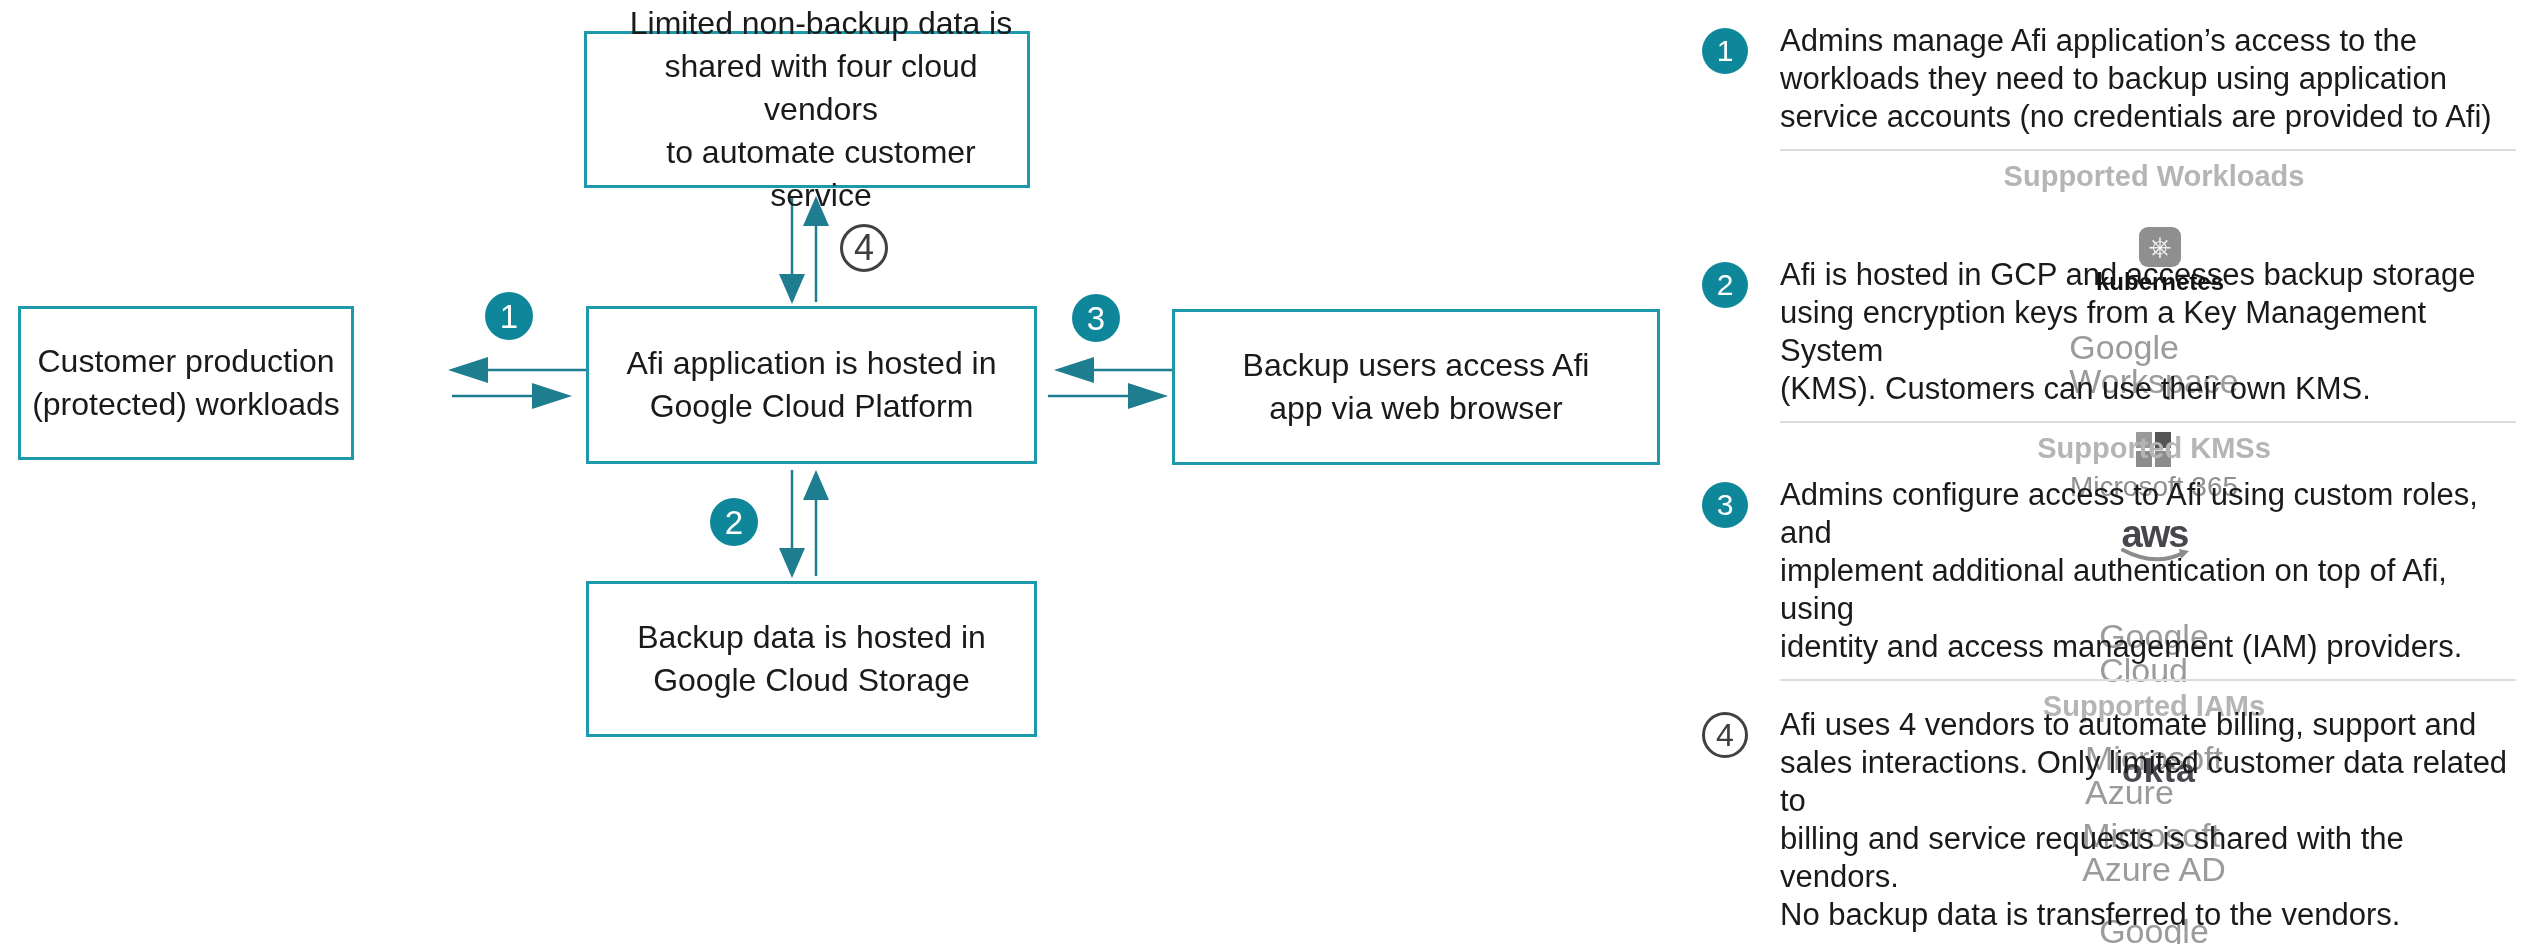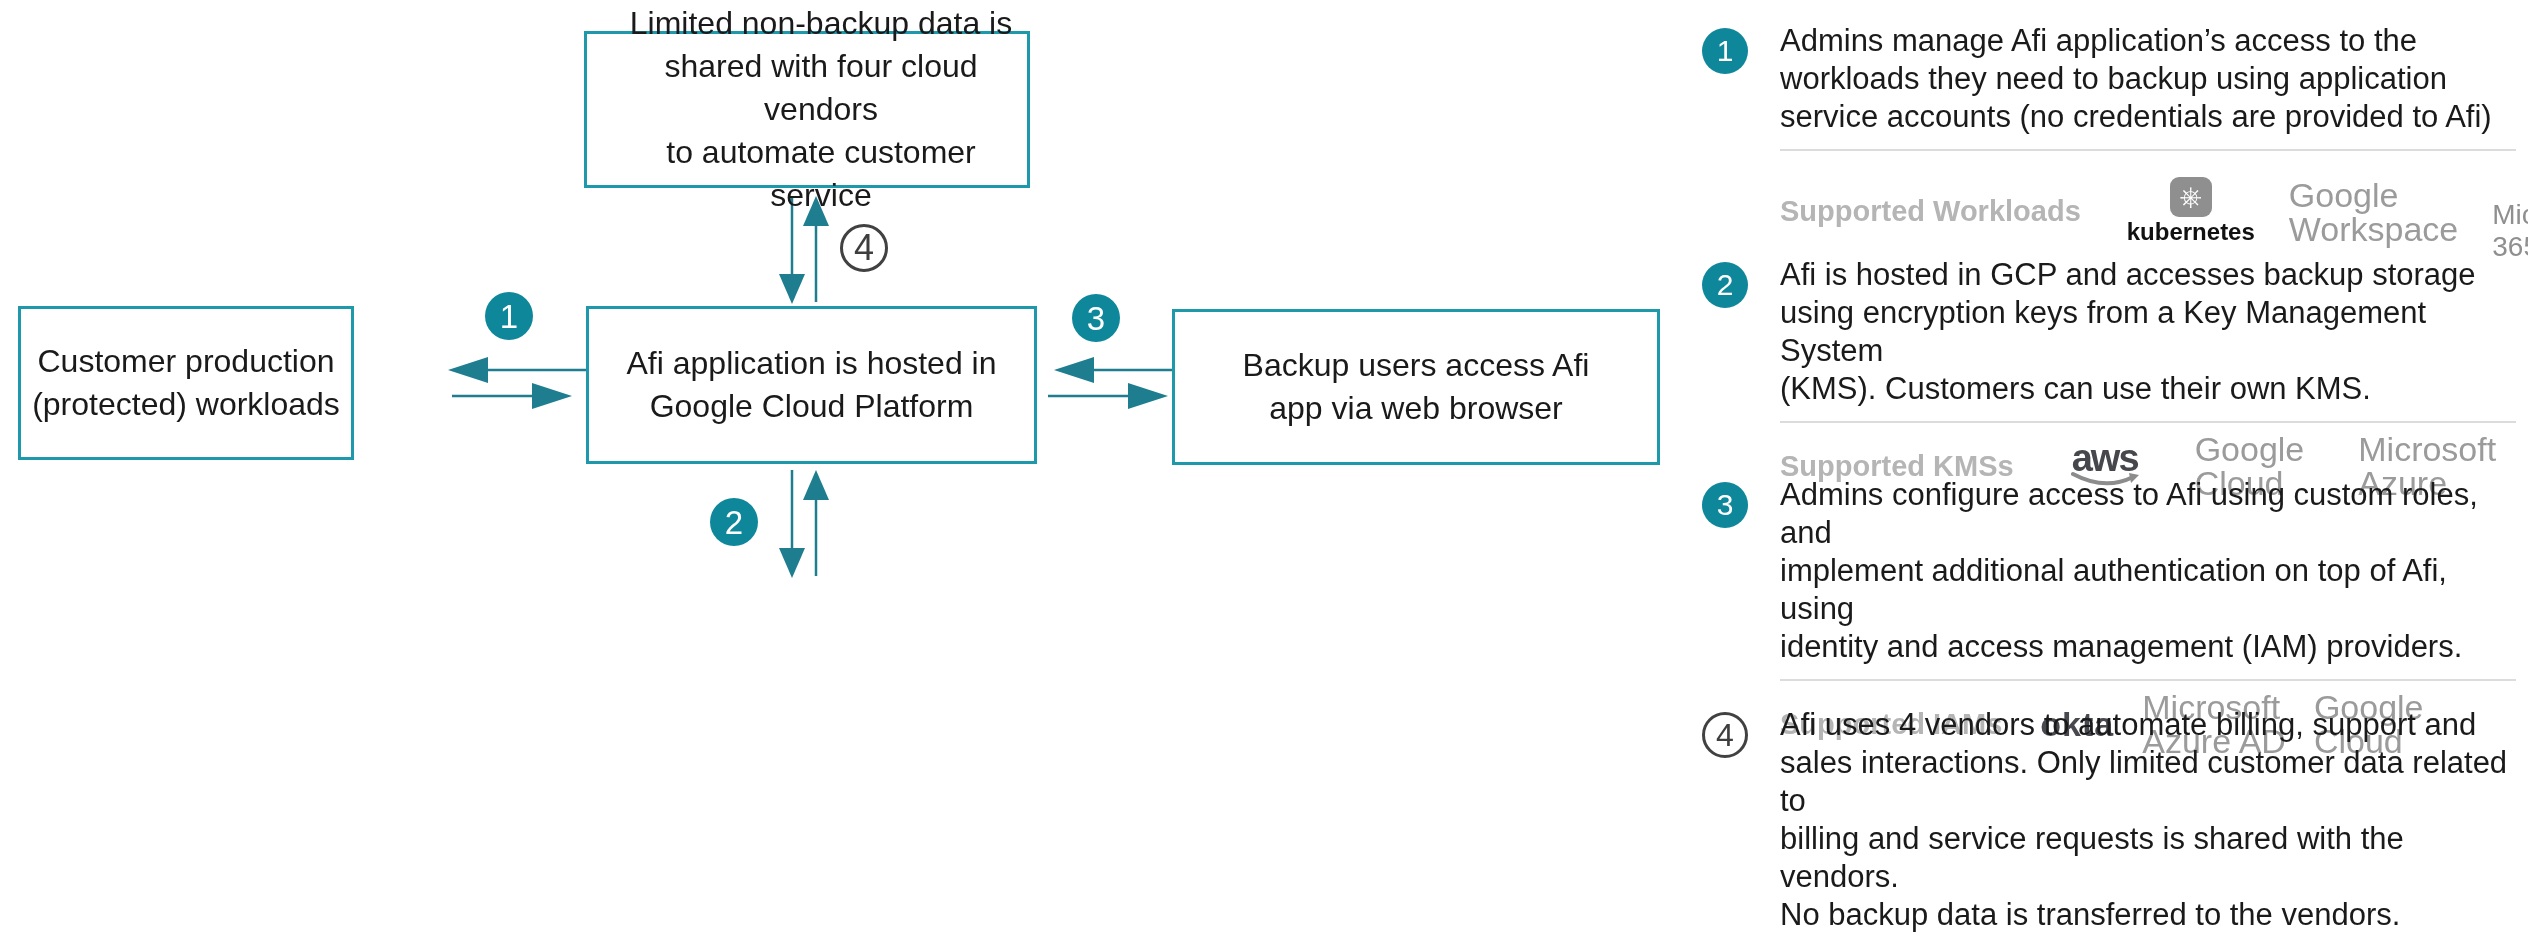--- a/index.html
+++ b/index.html
@@ -26,21 +26,21 @@
   
   .legend{position:absolute;left:1700px;top:0;width:828px;height:944px;}
   .legend-item{position:absolute;left:0;width:828px;}
   .li-badge{
     position:absolute;left:2px;top:6px;box-sizing:border-box;width:46px;height:46px;border-radius:50%;
     background:#0E879B;color:#fff;font-size:30px;display:flex;align-items:center;justify-content:center;
   }
   .li-badge.outlined{background:#fff;border:3px solid #414141;color:#3E3E3E;font-size:32px;}
   .li-text{margin-left:80px;width:744px;font-size:31px;line-height:38px;color:#1a1a1a;}
   .li-divider{margin:13px 0 0 80px;width:736px;border-top:2px solid #DCDCDC;}
-  .li-logos{margin-left:80px;margin-top:9px;display:flex;align-items:center;}
+  .li-logos{margin-left:80px;margin-top:9px;display:flex;align-items:center;flex-direction:column;}
   .row-label{font-size:29px;font-weight:bold;color:#B5B5B5;flex:none;}
   .twoline{font-size:34px;line-height:34px;color:#9B9B9B;white-space:pre-line;}
   
   .logo-col{display:flex;flex-direction:column;align-items:center;}
   .k8s-icon{
     width:42px;height:40px;background:#8F8F8F;color:#fff;border-radius:9px;
     display:flex;align-items:center;justify-content:center;font-size:28px;
   }
   .k8s-label{font-size:24px;font-weight:bold;color:#111;margin-top:1px;}
   .ms-grid{display:grid;grid-template-columns:16px 16px;grid-template-rows:16px 16px;gap:3px;}
@@ -90,20 +90,22 @@
 
   <div class="dbox multiline" style="left:18px;top:306px;width:336px;height:154px;">Customer production
 (protected) workloads</div>
 
   <div class="dbox multiline" style="left:586px;top:306px;width:451px;height:158px;">Afi application is hosted in
 Google Cloud Platform</div>
 
   <div class="dbox multiline" style="left:1172px;top:309px;width:488px;height:156px;">Backup users access Afi
 app via web browser</div>
 
+  <div class="dbox multiline" style="left:586px;top:581px;width:451px;height:156px;">Backup data is hosted in
+Google Cloud Storage</div>
 
   <div class="badge" style="left:485px;top:292px;">1</div>
   <div class="badge" style="left:710px;top:498px;">2</div>
   <div class="badge" style="left:1072px;top:294px;">3</div>
   <div class="badge outlined" style="left:840px;top:224px;">4</div>
 
   <div class="legend">
 
     <div class="legend-item" style="top:22px;">
       <div class="li-badge">1</div>

